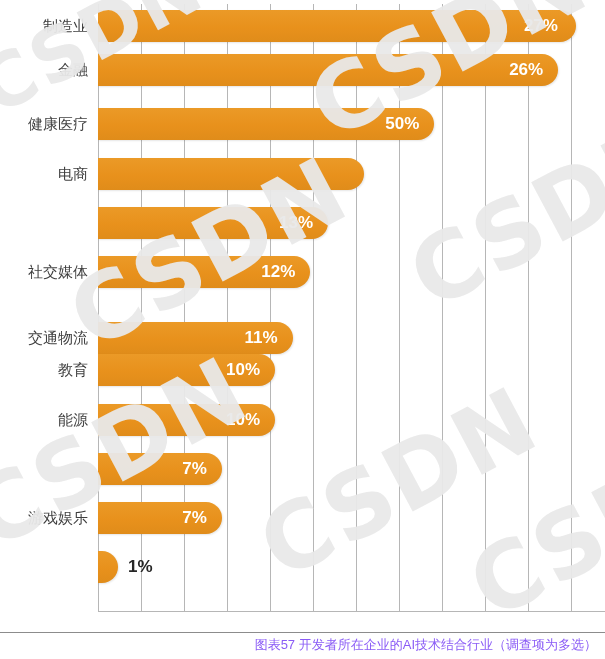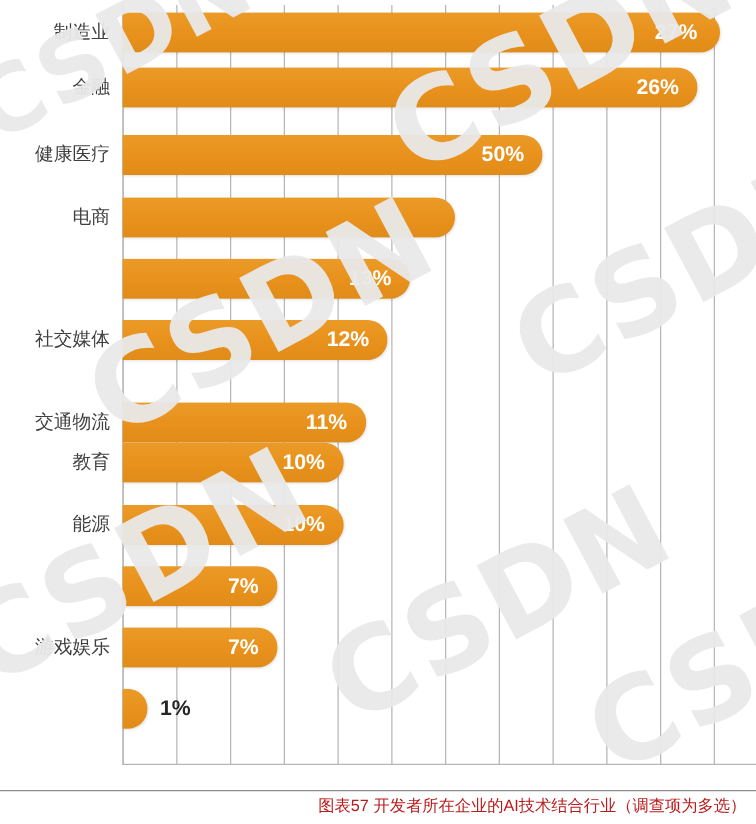--- a/index.html
+++ b/index.html
@@ -141,21 +141,21 @@
     background: #8c8c8c;
     z-index: 6;
   }
   #caption {
     position: absolute;
     left: 0;
     top: 636px;
     width: 597px;
     text-align: right;
     font-size: 13px;
-    color: #b91c1c;
+    color: #8b5cf6;
     z-index: 6;
     white-space: nowrap;
   }
 </style>
 </head>
 <body>
 
 <div id="watermark-layer">
   <div class="wm" style="left:-30px; top:-6px; font-size:74px; transform:rotate(-28deg);">CSDN</div>
   <div class="wm" style="left:300px; top:-10px; font-size:92px; transform:rotate(-28deg);">CSDN</div>

